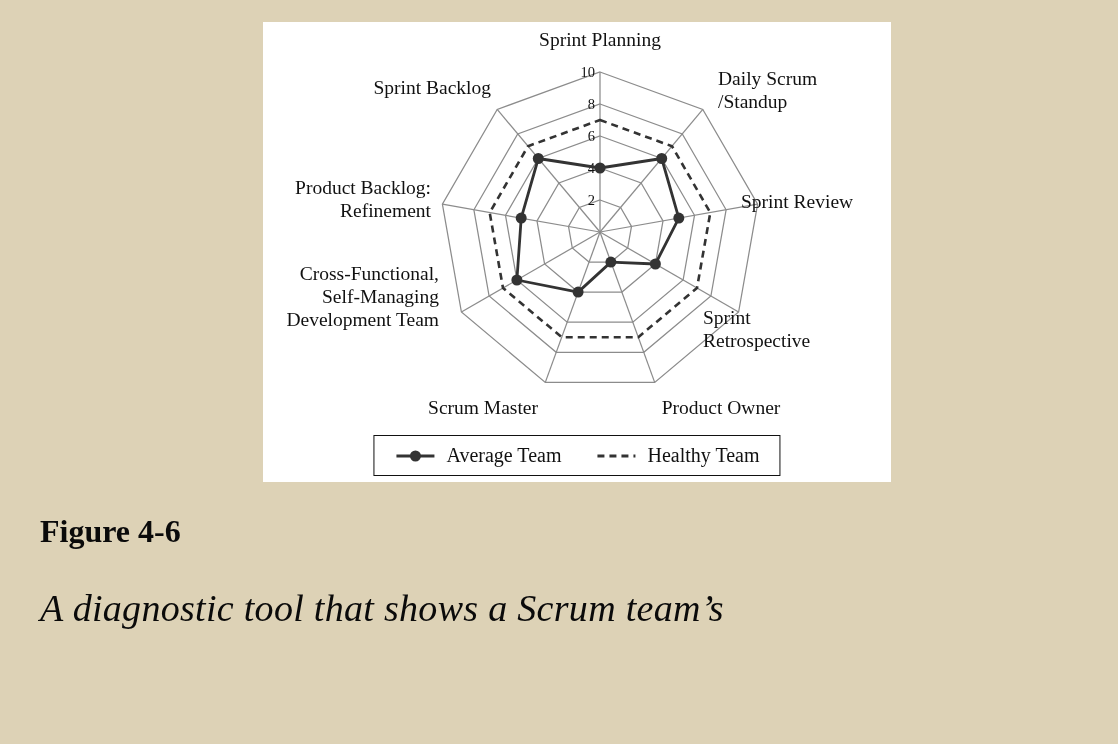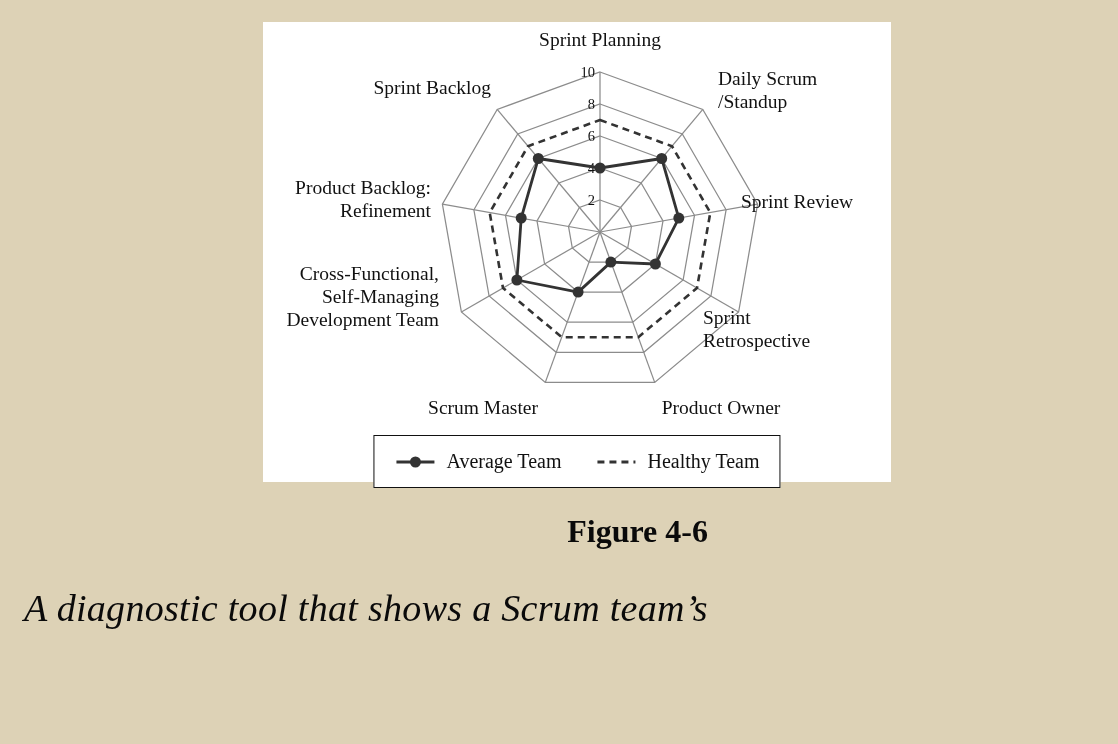--- a/index.html
+++ b/index.html
@@ -1,23 +1,23 @@
 <!DOCTYPE html>
 <html><head>
 <meta charset="utf-8">
 <style>
   html,body{margin:0;padding:0;}
   body{font-family:"Liberation Serif", serif;}
   .page{position:relative;width:1118px;height:744px;overflow:hidden;}
   .chart-panel{position:absolute;left:263px;top:22px;width:628px;height:460px;background:#ffffff;}
   .chart-panel svg{display:block;}
-  .legend{position:absolute;left:50%;top:413px;transform:translateX(-50%);display:flex;gap:34px;align-items:center;border:1.7px solid #111111;background:#ffffff;padding:14px 20px;white-space:nowrap;}
+  .legend{position:absolute;left:50%;top:413px;transform:translateX(-50%);display:flex;gap:34px;align-items:center;border:1.7px solid #111111;background:#ffffff;padding:8px 20px;white-space:nowrap;}
   .legend-item{display:flex;align-items:center;gap:10px;font-size:20px;color:#111111;}
   .legend-marker{display:block;}
-  .caption{position:absolute;left:24px;top:513px;color:#0a0a0a;text-align:right;}
+  .caption{position:absolute;left:40px;top:513px;color:#0a0a0a;}
   .figure-label{font-size:32px;font-weight:bold;}
   .caption-text{font-size:38px;font-style:italic;margin-top:36px;letter-spacing:0.3px;}
 </style>
 </head>
 <body style="background: rgb(221, 210, 182);">
 
 <div class="page">
 
   <div class="chart-panel" style="background: rgb(255, 255, 255);">
     <svg id="radar-svg" width="628" height="460" viewBox="0 0 628 460">

